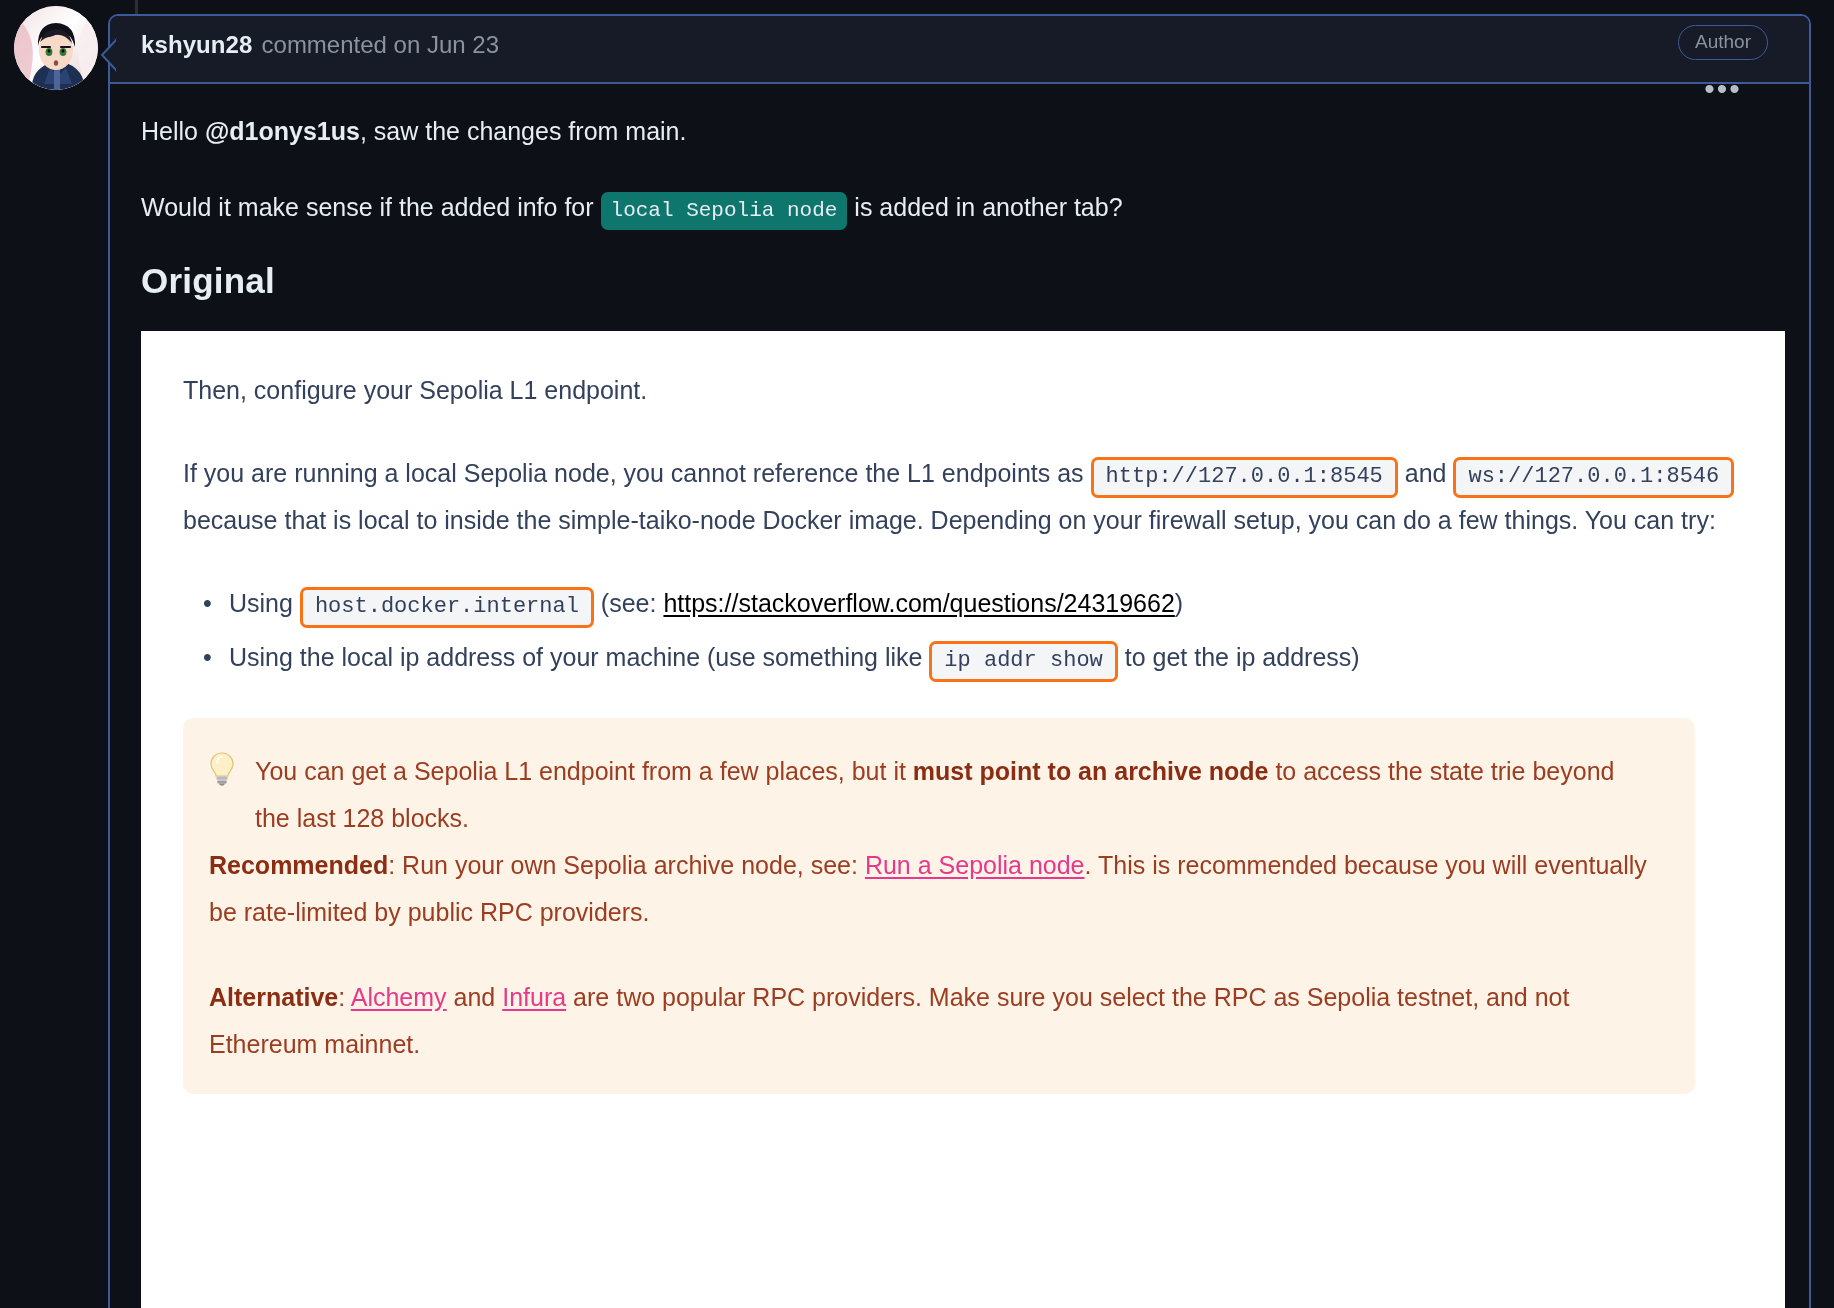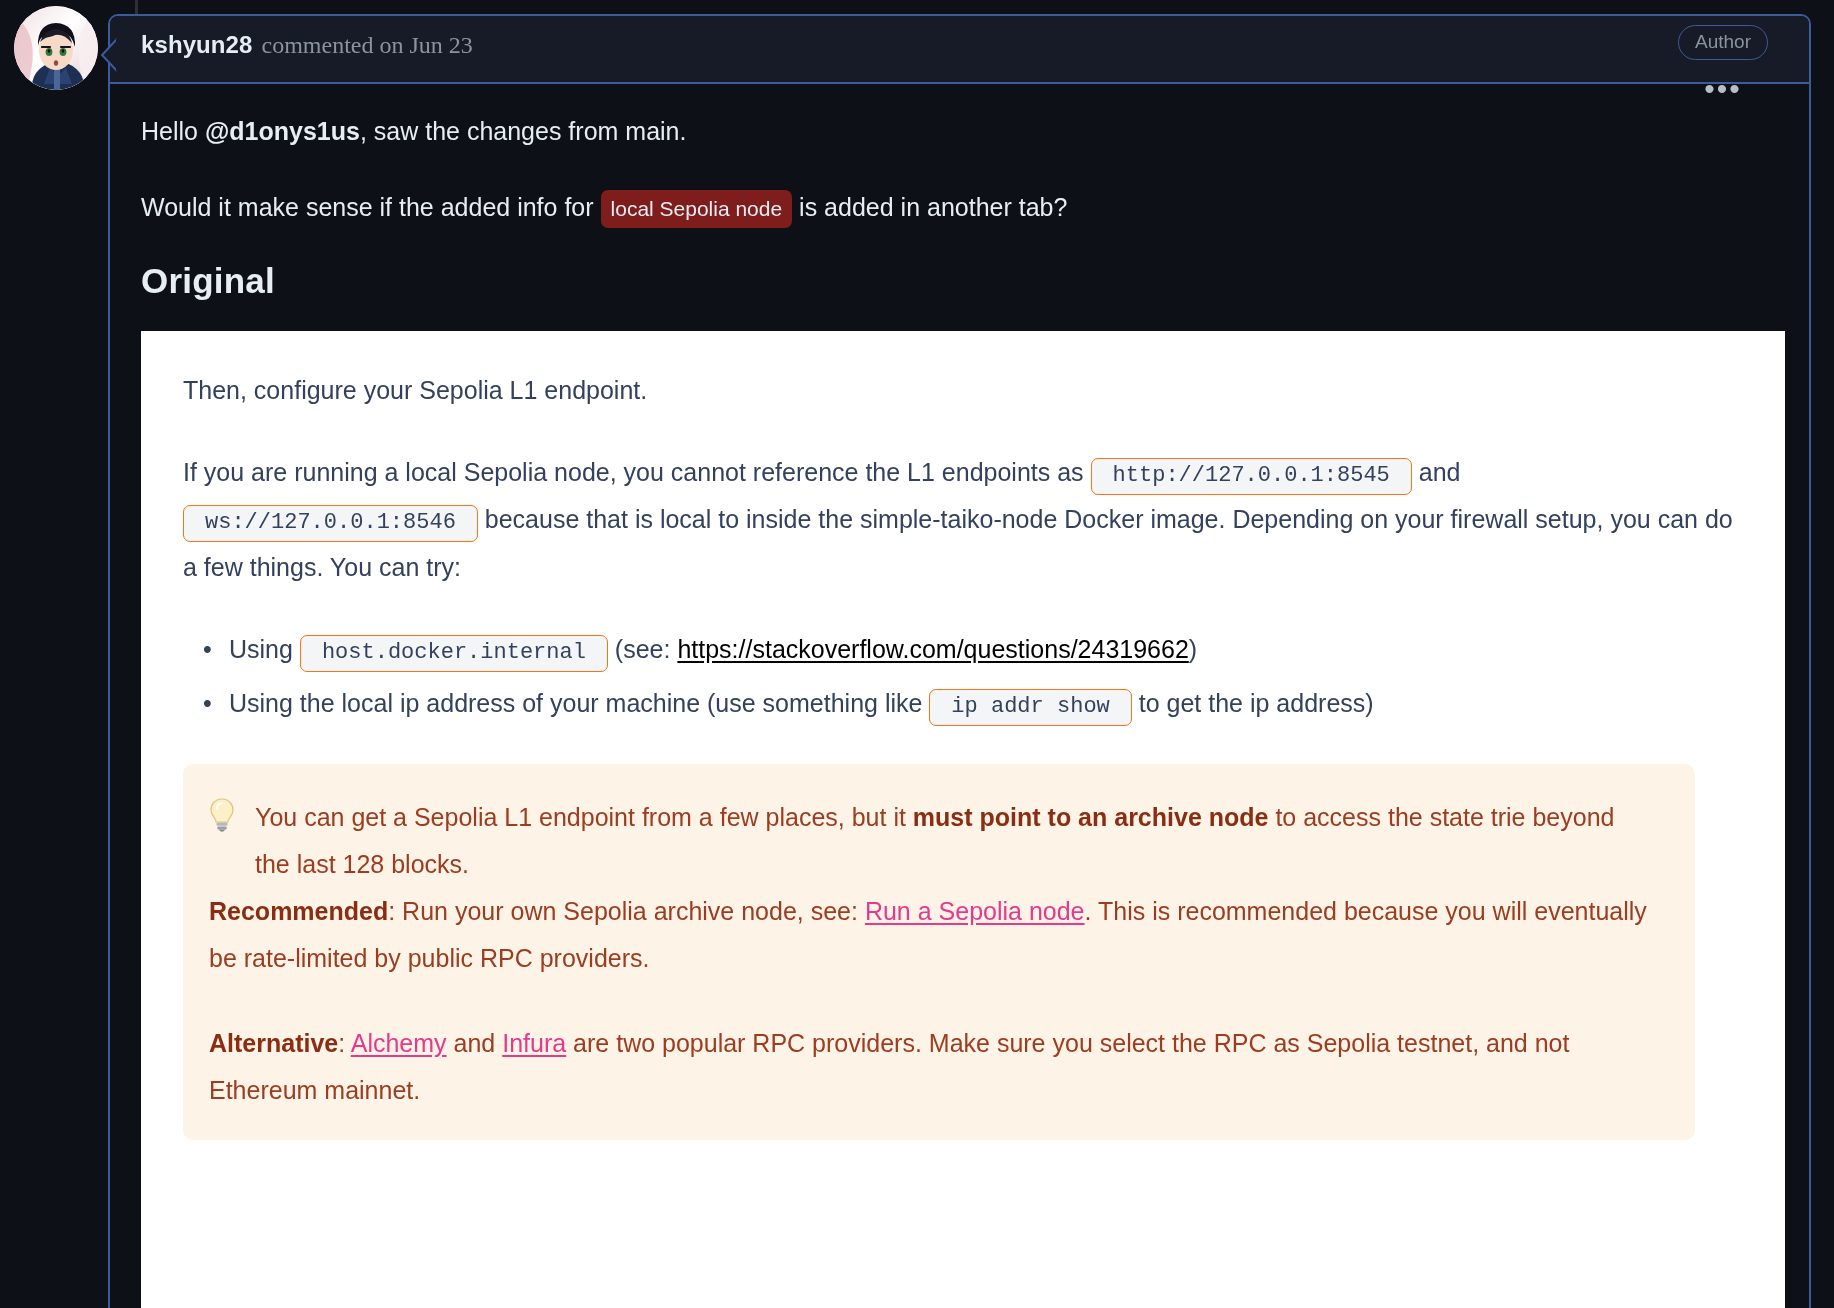--- a/index.html
+++ b/index.html
@@ -72,21 +72,20 @@
   .hdr-left { display: flex; align-items: baseline; gap: 9px; flex: 1 1 auto; }
   .author-name {
     color: #e6edf3;
     font-size: 24px;
     font-weight: bold;
     letter-spacing: .1px;
   }
   .commented-meta {
     color: #8b949e;
     font-size: 24px;
-    font-family: Liberation Serif, serif;
   }
   .hdr-right { display: flex; align-items: center; gap: 14px; flex-direction: column; }
   .badge {
     border: 1px solid #3d5a99;
     border-radius: 999px;
     color: #8b949e;
     font-size: 19px;
     padding: 6px 16px 8px;
     line-height: 1;
     white-space: nowrap;
@@ -107,23 +106,23 @@
   .para {
     color: #e6edf3;
     font-size: 25px;
     line-height: 1.55;
     margin: 0 0 37px 0;
   }
   .para.tight { margin-bottom: 34px; }
   .mention { font-weight: bold; color: #e6edf3; }
 
   code.dark-code {
-    font-family: Liberation Sans, sans-serif;
+    font-family: Liberation Mono, monospace;
     font-size: 21px;
-    background: #7f1d1d;
+    background: #0f766e;
     color: #e6edf3;
     border-radius: 7px;
     padding: 7px 10px 8px;
     white-space: nowrap;
   }
 
   h3.section-title {
     color: #e6edf3;
     font-size: 35px;
     font-weight: bold;
@@ -143,24 +142,24 @@
   .pv-para {
     color: #33415c;
     font-size: 25px;
     line-height: 1.87;
     margin: 0 0 36px 0;
   }
   code.light-code {
     font-family: "Liberation Mono", "DejaVu Sans Mono", monospace;
     font-size: 22px;
     background: #f4f5f7;
-    border: 1px solid #f97316;
+    border: 3px solid #f97316;
     color: #33415c;
     border-radius: 7px;
-    padding: 4px 21px 6px;
+    padding: 4px 12px 6px;
     white-space: nowrap;
   }
   a.pv-link {
     color: #000000;
     text-decoration: underline;
     text-underline-offset: 3px;
   }
 
   ul.pv-list {
     margin: 0 0 36px 0;

